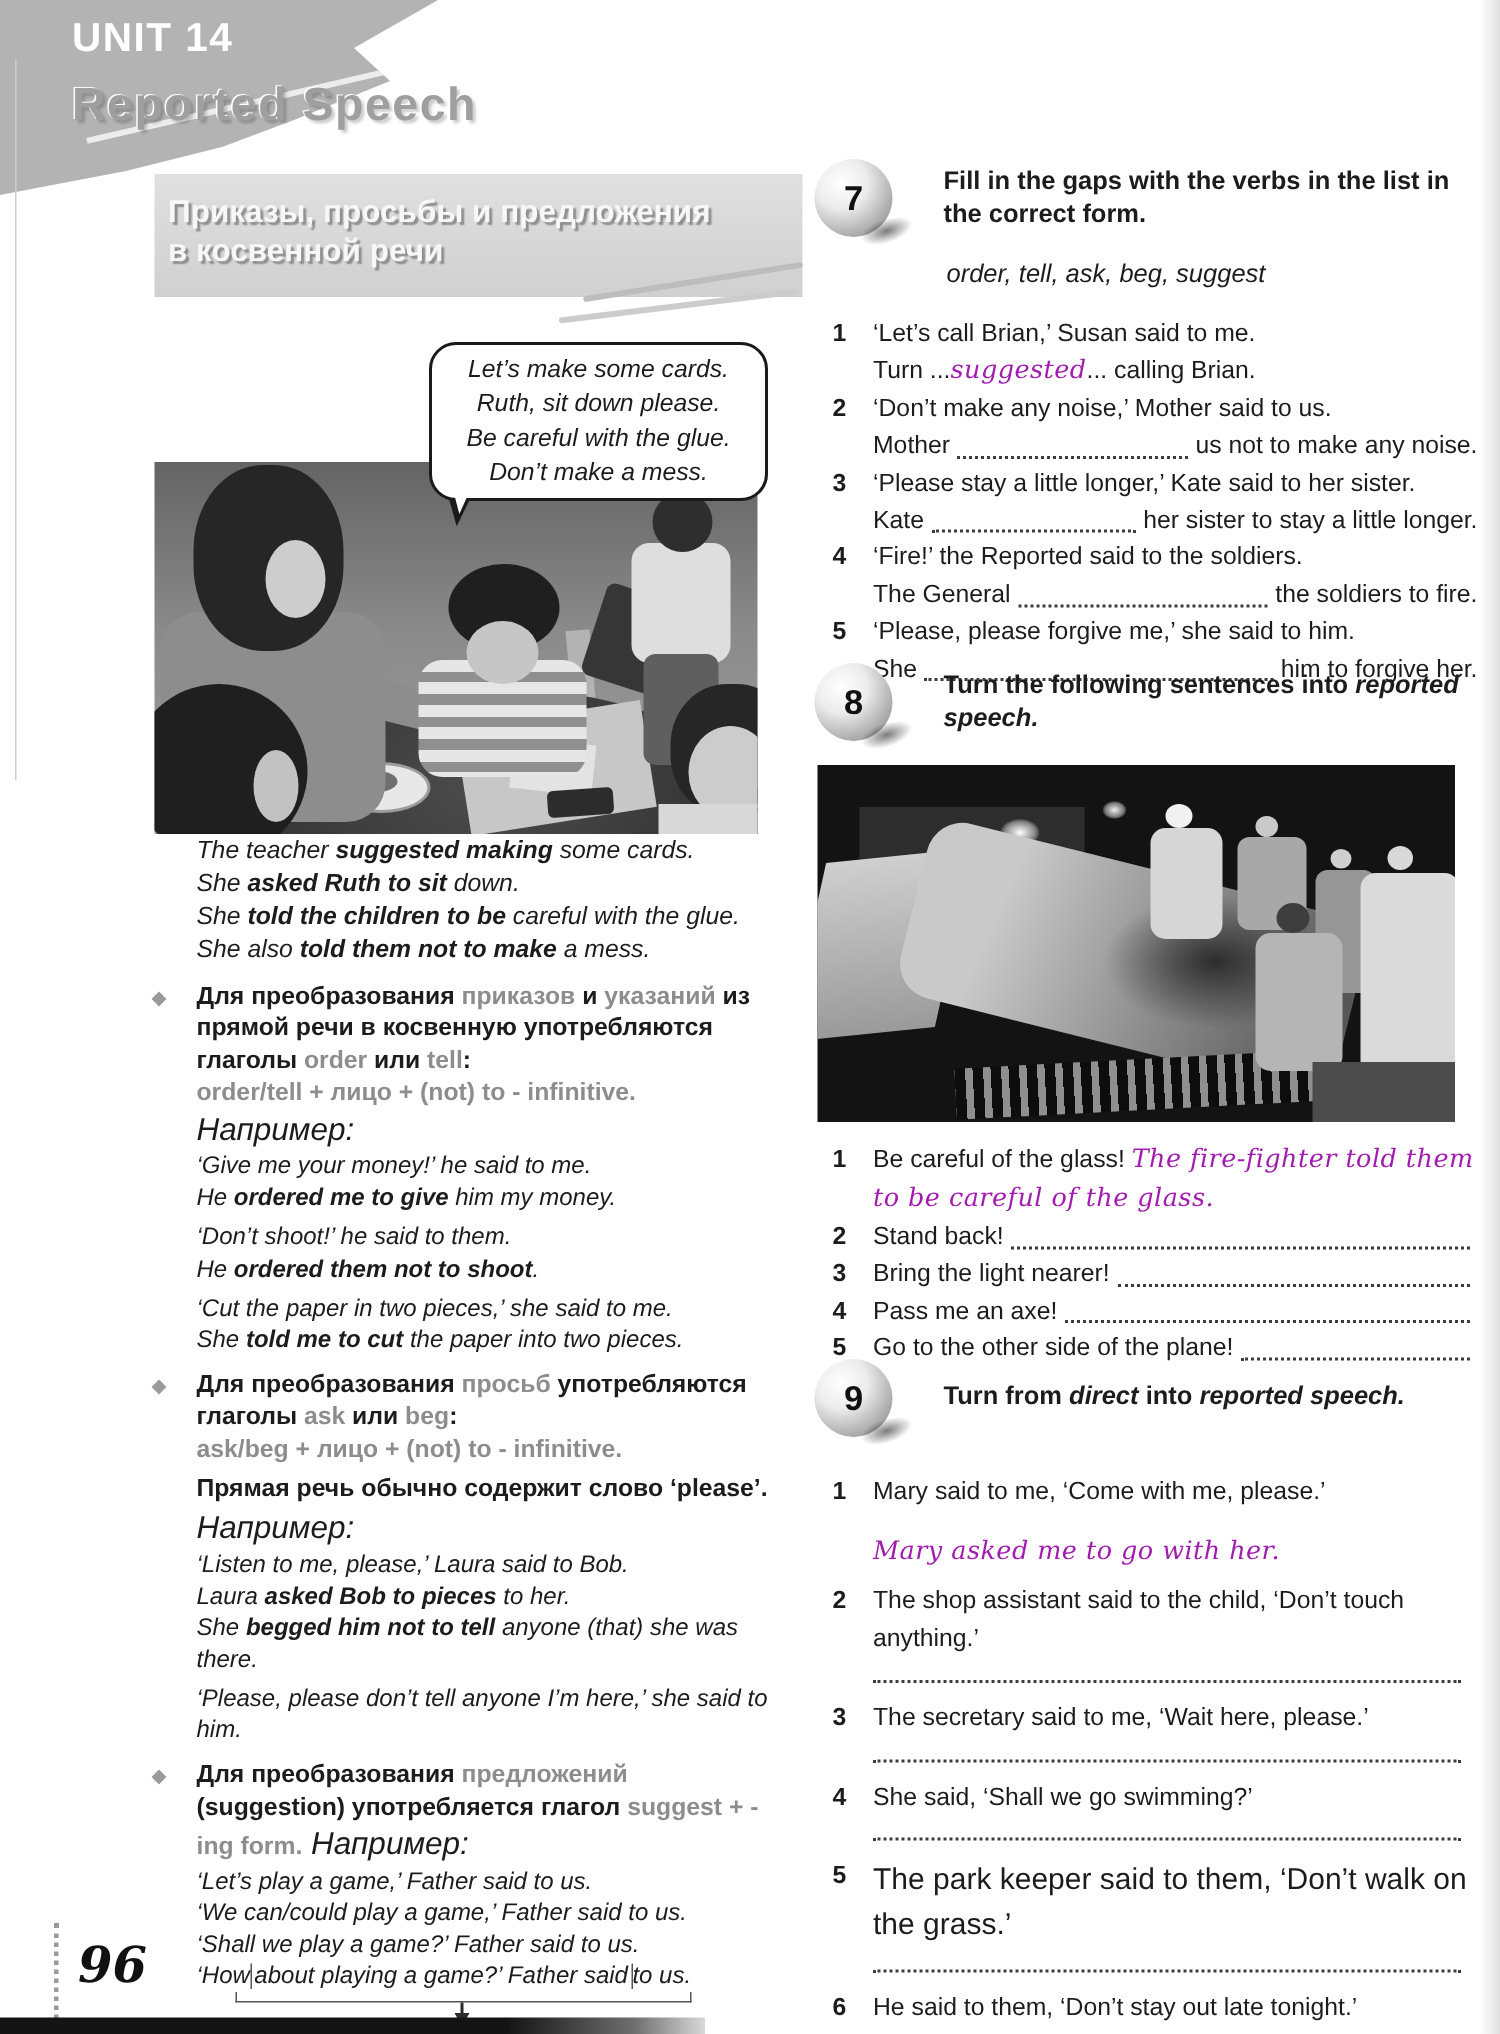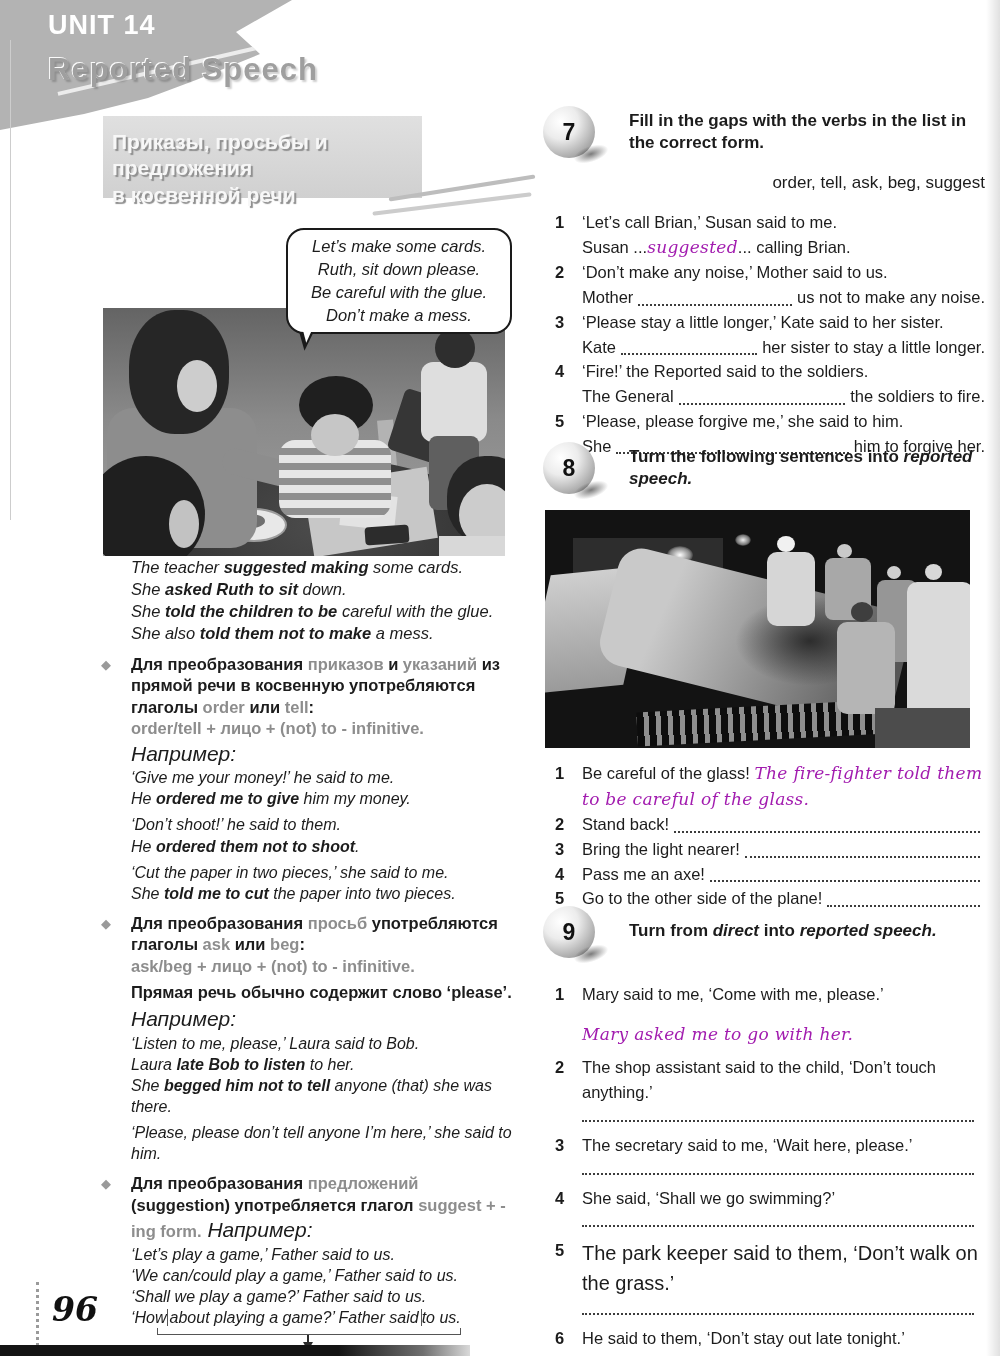--- a/index.html
+++ b/index.html
@@ -9,21 +9,21 @@
   
   .banner{position:absolute;left:0;top:0;width:302px;height:178px;background:#b3b3b3;
     clip-path:polygon(0px 0px,292px 0px,236px 32px,260px 54px,196px 80px,148px 98px,84px 114px,0px 130px);}
   .tear{position:absolute;left:55px;top:66px;width:230px;height:4px;background:rgba(255,255,255,.75);
         transform:rotate(-13deg);}
   .unit-label{position:absolute;left:48px;top:10px;font-size:27px;font-weight:bold;color:#ffffff;letter-spacing:1px;}
   .unit-title{position:absolute;left:48px;top:52px;font-size:31px;font-weight:bold;color:#9f9f9f;letter-spacing:1px;
         text-shadow:-1px -1px 0 rgba(255,255,255,.95),2px 2px 2px rgba(0,0,0,.2);}
 
   
-  .ru-bar{position:absolute;left:103px;top:116px;width:319px;height:82px;
+  .ru-bar{position:absolute;left:103px;top:116px;width:432px;height:82px;
           background:linear-gradient(180deg,#e0e0e0,#d0d0d0);}
   .ru-text{padding:13px 0 0 9px;font-size:21px;font-weight:bold;line-height:1.25;color:#f7f7f7;
            text-shadow:2px 2px 1px #8f8f8f;}
   .pencil{position:absolute;background:#bdbdbd;height:4px;border-radius:2px;}
   .p1{left:388px;top:186px;width:148px;transform:rotate(-9deg);}
   .p2{left:372px;top:202px;width:160px;transform:rotate(-7deg);background:#cccccc;}
 
   
   .bubble{position:absolute;left:286px;top:228px;width:222px;height:102px;border:2px solid #1a1a1a;
           border-radius:18px;background:#ffffff;display:flex;flex-direction:column;justify-content:center;
@@ -89,21 +89,21 @@
   .ex{position:absolute;left:543px;width:442px;}
   #ex7{top:106px;} #ex8{top:442px;} #ex9{top:906px;}
   .exhead{display:flex;align-items:flex-start;}
   .ball{position:relative;width:52px;height:52px;border-radius:50%;flex:0 0 52px;
         background:radial-gradient(circle at 34% 30%,#ffffff,#ececec 35%,#bdbdbd 62%,#828282 95%);
         display:flex;align-items:center;justify-content:center;font-weight:bold;font-size:23px;color:#111;}
   .ball::after{content:"";position:absolute;right:-14px;bottom:-4px;width:36px;height:16px;
         background:radial-gradient(ellipse,rgba(15,15,15,.55),transparent 70%);transform:rotate(-18deg);}
   .ex-title{margin-left:34px;font-weight:bold;font-size:17px;line-height:1.3;padding-top:4px;width:356px;}
   .bi{font-style:italic;}
-  .verbs{font-size:17px;margin:15px 0 0 88px;text-align:right;}
+  .verbs{font-style:italic;font-size:17px;margin:15px 0 0 88px;}
   .items{margin-top:17px;}
   .itm{display:flex;font-size:16.5px;line-height:1.5;}
   .itm .n{flex:0 0 27px;font-weight:bold;padding-left:12px;}
   .itm .bd{flex:1;}
   .fill{display:flex;align-items:flex-end;}
   .dotfill{flex:1;border-bottom:2px dotted #3c3c3c;margin:0 5px 4px;}
   .hw{font-family:"DejaVu Serif",serif;font-style:italic;color:#a21caf;font-size:17px;letter-spacing:.3px;}
   .ansline{margin:7px 0 11px 39px;border-bottom:2px dotted #3c3c3c;height:8px;width:392px;}
   .itm9{margin-top:2px;}
 
@@ -224,21 +224,21 @@
       </div>
     </div>
 
     <div class="rule">
       <div class="diamond">◆</div>
       <div class="rbody">
         <div class="ru-head"><span>Для преобразования </span><span class="gr">просьб</span><span> употребляются глаголы </span><span class="gr">ask</span><span> или </span><span class="gr">beg</span><span>:</span></div>
         <div class="formula">ask/beg + лицо + (not) to - infinitive.</div>
         <div class="ru-head"><span>Прямая речь обычно содержит слово ‘please’.</span><span class="egi" style="font-weight:normal"> Например:</span></div>
         <div class="exline">‘Listen to me, please,’ Laura said to Bob.</div>
-        <div class="exline"><span>Laura </span><b>late Bob to listen</b><span> to her.</span></div>
+        <div class="exline"><span>Laura </span><b>asked Bob to pieces</b><span> to her.</span></div>
         <div class="exline"><span>She </span><b>begged him not to tell</b><span> anyone (that) she was there.</span></div>
         <div class="exline pair">‘Please, please don’t tell anyone I’m here,’ she said to him.</div>
       </div>
     </div>
 
     <div class="rule">
       <div class="diamond">◆</div>
       <div class="rbody">
         <div class="ru-head"><span>Для преобразования </span><span class="gr">предложений</span><span> (suggestion) употребляется глагол </span><span class="gr">suggest + -ing form.</span><span class="egi" style="font-weight:normal"> Например:</span></div>
         <div class="exline">‘Let’s play a game,’ Father said to us.</div>
@@ -257,21 +257,21 @@
     <div class="exhead">
       <div class="ball">7</div>
       <div class="ex-title">Fill in the gaps with the verbs in the list in the correct form.</div>
     </div>
     <div class="verbs">order, tell, ask, beg, suggest</div>
     <div class="items">
       <div class="itm">
         <div class="n">1</div>
         <div class="bd">
           <div>‘Let’s call Brian,’ Susan said to me.</div>
-          <div><span>Susan ...</span><span class="hw">suggested</span><span>... calling Brian.</span></div>
+          <div><span>Turn ...</span><span class="hw">suggested</span><span>... calling Brian.</span></div>
         </div>
       </div>
       <div class="itm">
         <div class="n">2</div>
         <div class="bd">
           <div>‘Don’t make any noise,’ Mother said to us.</div>
           <div class="fill">
               <span>Mother</span>
               <span class="dotfill"></span>
               <span>us not to make any noise.</span>

